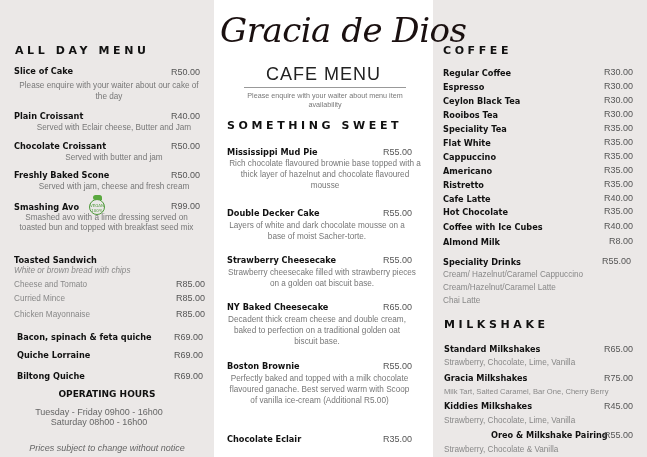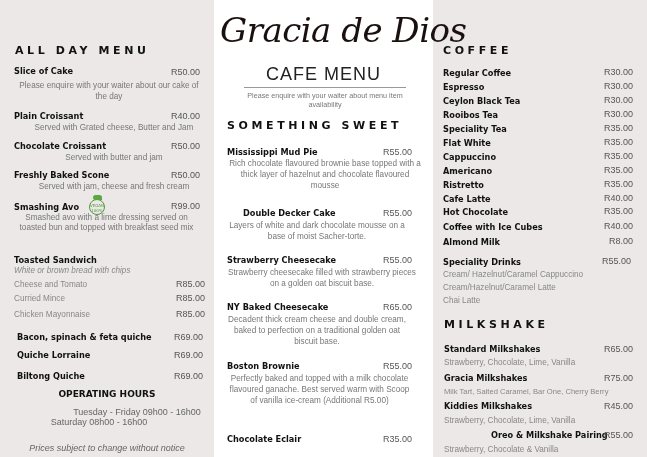--- a/index.html
+++ b/index.html
@@ -29,21 +29,21 @@
 
 <div class="panel left">
   <div class="abs sec" style="left:15px;top:44px;">ALL DAY MENU</div>
 
   <div class="abs nm" style="left:14px;top:66px;">Slice of Cake</div>
   <div class="abs pr" style="left:140px;width:60px;top:67px;">R50.00</div>
   <div class="abs ds" style="left:14px;top:80px;width:190px;">Please enquire with your waiter about our cake of the day</div>
 
   <div class="abs nm" style="left:14px;top:111px;">Plain Croissant</div>
   <div class="abs pr" style="left:140px;width:60px;top:111px;">R40.00</div>
-  <div class="abs ds" style="left:14px;top:122px;width:200px;">Served with Grated cheese, Butter and Jam</div>
+  <div class="abs ds" style="left:14px;top:122px;width:200px;">Served with Eclair cheese, Butter and Jam</div>
 
   <div class="abs nm" style="left:14px;top:141px;">Chocolate Croissant</div>
   <div class="abs pr" style="left:140px;width:60px;top:141px;">R50.00</div>
   <div class="abs ds" style="left:14px;top:152px;width:200px;">Served with butter and jam</div>
 
   <div class="abs nm" style="left:14px;top:170px;">Freshly Baked Scone</div>
   <div class="abs pr" style="left:140px;width:60px;top:170px;">R50.00</div>
   <div class="abs ds" style="left:14px;top:181px;width:200px;">Served with jam, cheese and fresh cream</div>
 
   <div class="abs nm" style="left:14px;top:202px;">Smashing Avo</div>
@@ -62,37 +62,37 @@
   <div class="abs pr" style="left:145px;width:60px;top:309px;">R85.00</div>
 
   <div class="abs nm" style="left:17px;top:332px;">Bacon, spinach &amp; feta quiche</div>
   <div class="abs pr" style="left:143px;width:60px;top:332px;">R69.00</div>
   <div class="abs nm" style="left:17px;top:350px;">Quiche Lorraine</div>
   <div class="abs pr" style="left:143px;width:60px;top:350px;">R69.00</div>
   <div class="abs nm" style="left:17px;top:371px;">Biltong Quiche</div>
   <div class="abs pr" style="left:143px;width:60px;top:371px;">R69.00</div>
 
   <div class="abs hours-title" style="left:0;width:214px;top:389px;">OPERATING HOURS</div>
-  <div class="abs hours" style="left:0;width:198px;top:407px;padding-left:38px;">Tuesday - Friday 09h00 - 16h00</div>
+  <div class="abs hours" style="left:0;width:198px;top:407px;">Tuesday - Friday 09h00 - 16h00</div>
   <div class="abs hours" style="left:0;width:198px;top:417px;">Saturday 08h00 - 16h00</div>
   <div class="abs hours it" style="left:0;width:214px;top:443px;">Prices subject to change without notice</div>
 </div>
 
 <div class="panel center">
   <div class="abs brand" style="left:6px;top:10px;">Gracia de Dios</div>
   <div class="abs cafe" style="left:0;width:219px;text-align:center;top:64px;">CAFE MENU</div>
   <div class="rule" style="left:30px;width:162px;top:87px;"></div>
   <div class="abs center-note" style="left:20px;width:182px;top:91px;">Please enquire with your waiter about menu item availability</div>
   <div class="abs sec" style="left:13px;top:119px;">SOMETHING SWEET</div>
 
   <div class="abs nm" style="left:13px;top:147px;">Mississippi Mud Pie</div>
   <div class="abs pr" style="left:138px;width:60px;top:147px;">R55.00</div>
   <div class="abs ds" style="left:13px;top:158px;width:196px;">Rich chocolate flavoured brownie base topped with a thick layer of hazelnut and chocolate flavoured mousse</div>
 
-  <div class="abs nm" style="left:13px;top:208px;margin-left:16px;">Double Decker Cake</div>
+  <div class="abs nm" style="left:13px;top:208px;">Double Decker Cake</div>
   <div class="abs pr" style="left:138px;width:60px;top:208px;">R55.00</div>
   <div class="abs ds" style="left:13px;top:220px;width:180px;">Layers of white and dark chocolate mousse on a base of moist Sacher-torte.</div>
 
   <div class="abs nm" style="left:13px;top:255px;">Strawberry Cheesecake</div>
   <div class="abs pr" style="left:138px;width:60px;top:255px;">R55.00</div>
   <div class="abs ds" style="left:13px;top:267px;width:190px;">Strawberry cheesecake filled with strawberry pieces on a golden oat biscuit base.</div>
 
   <div class="abs nm" style="left:13px;top:302px;">NY Baked Cheesecake</div>
   <div class="abs pr" style="left:138px;width:60px;top:302px;">R65.00</div>
   <div class="abs ds" style="left:13px;top:314px;width:180px;">Decadent thick cream cheese and double cream, baked to perfection on a traditional golden oat biscuit base.</div>

